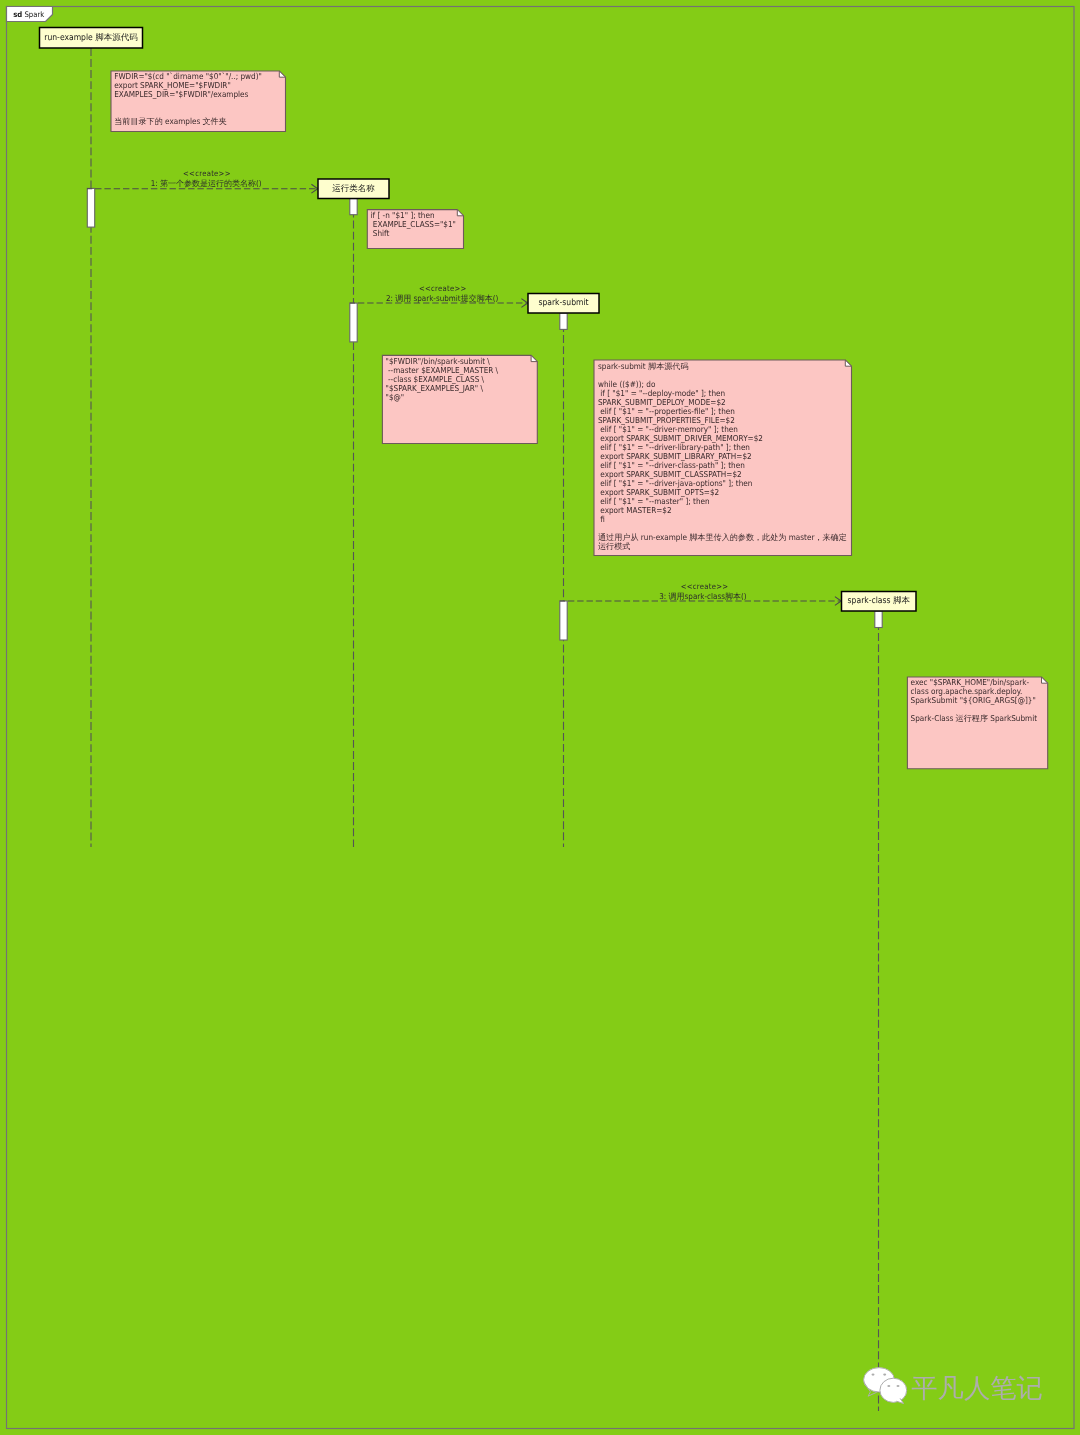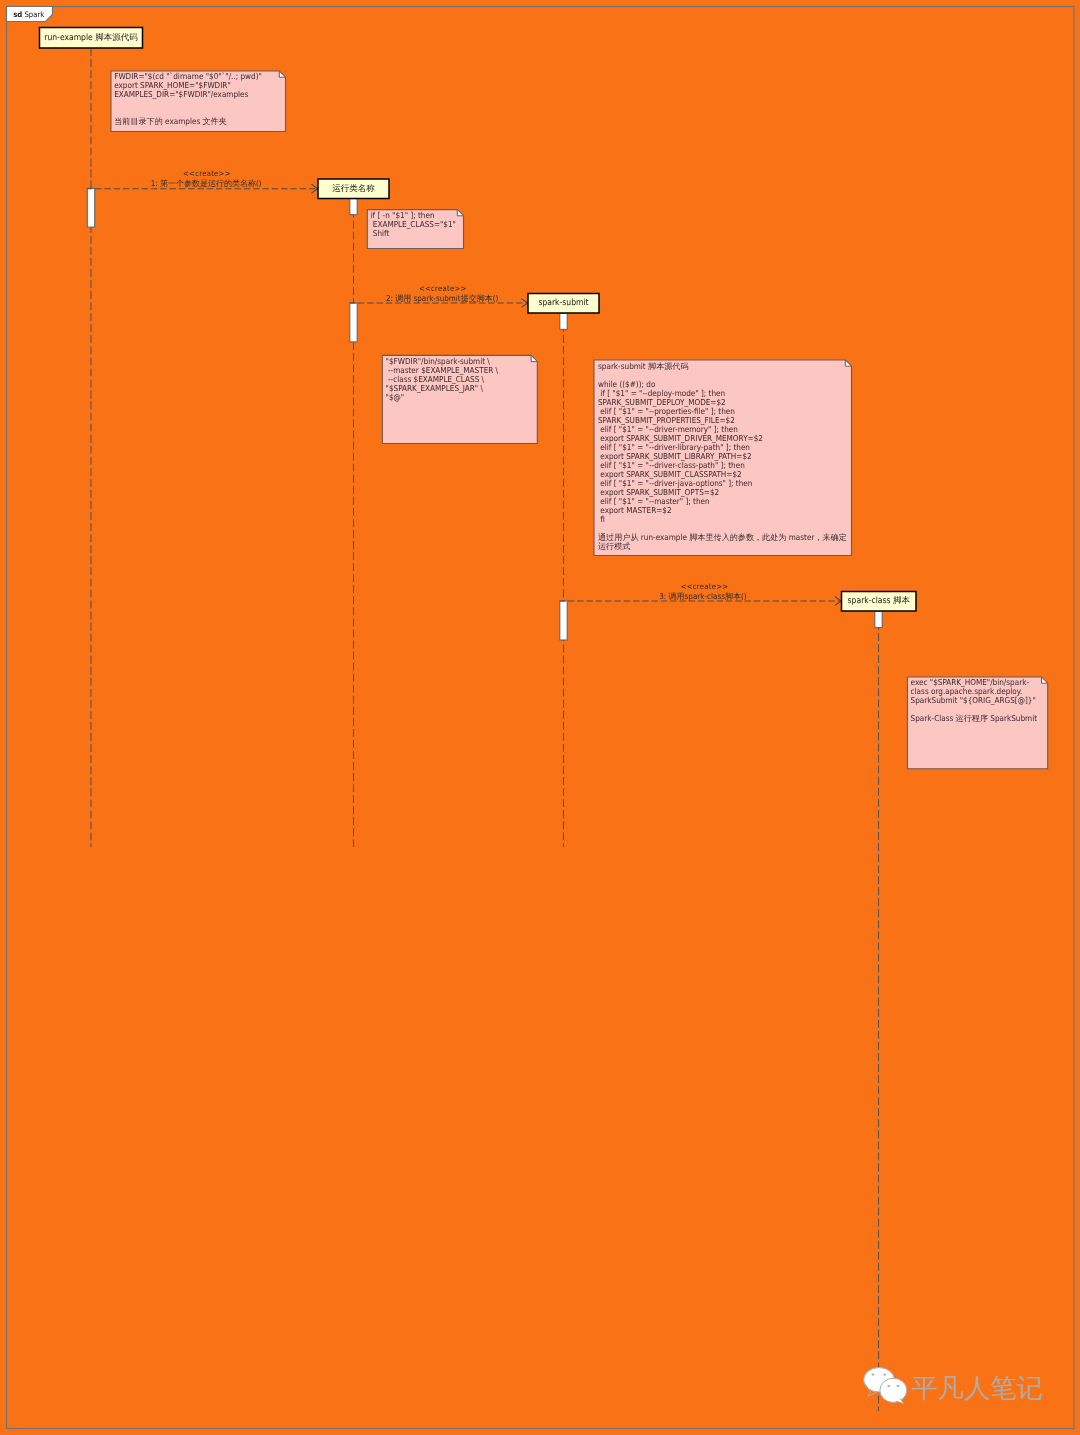--- a/index.html
+++ b/index.html
@@ -1,19 +1,19 @@
 <!DOCTYPE html>
 <html><head>
 <meta charset="utf-8">
 <title>sd Spark</title>
 <style>
   html,body{margin:0;padding:0;background:#ffffff;}
   body{width:1080px;height:1435px;overflow:hidden;
        font-family:"DejaVu Sans","Liberation Sans",sans-serif;-webkit-font-smoothing:antialiased;}
-  #stage{position:relative;width:1080px;height:1435px;background:#f97316;overflow:hidden;}
+  #stage{position:relative;width:1080px;height:1435px;background:#84cc16;overflow:hidden;}
   svg#diagram{position:absolute;left:0;top:0;display:block;}
   svg#diagram{will-change:opacity;}
   svg text{font-family:"DejaVu Sans","Liberation Sans",sans-serif;font-stretch:condensed;white-space:pre;text-rendering:geometricPrecision;-webkit-font-smoothing:antialiased;}
 </style>
 </head>
 <body>
 
 <div id="stage">
   <svg id="diagram" width="1080" height="1435" viewBox="0 0 1080 1435">
     <g id="g-frame">

